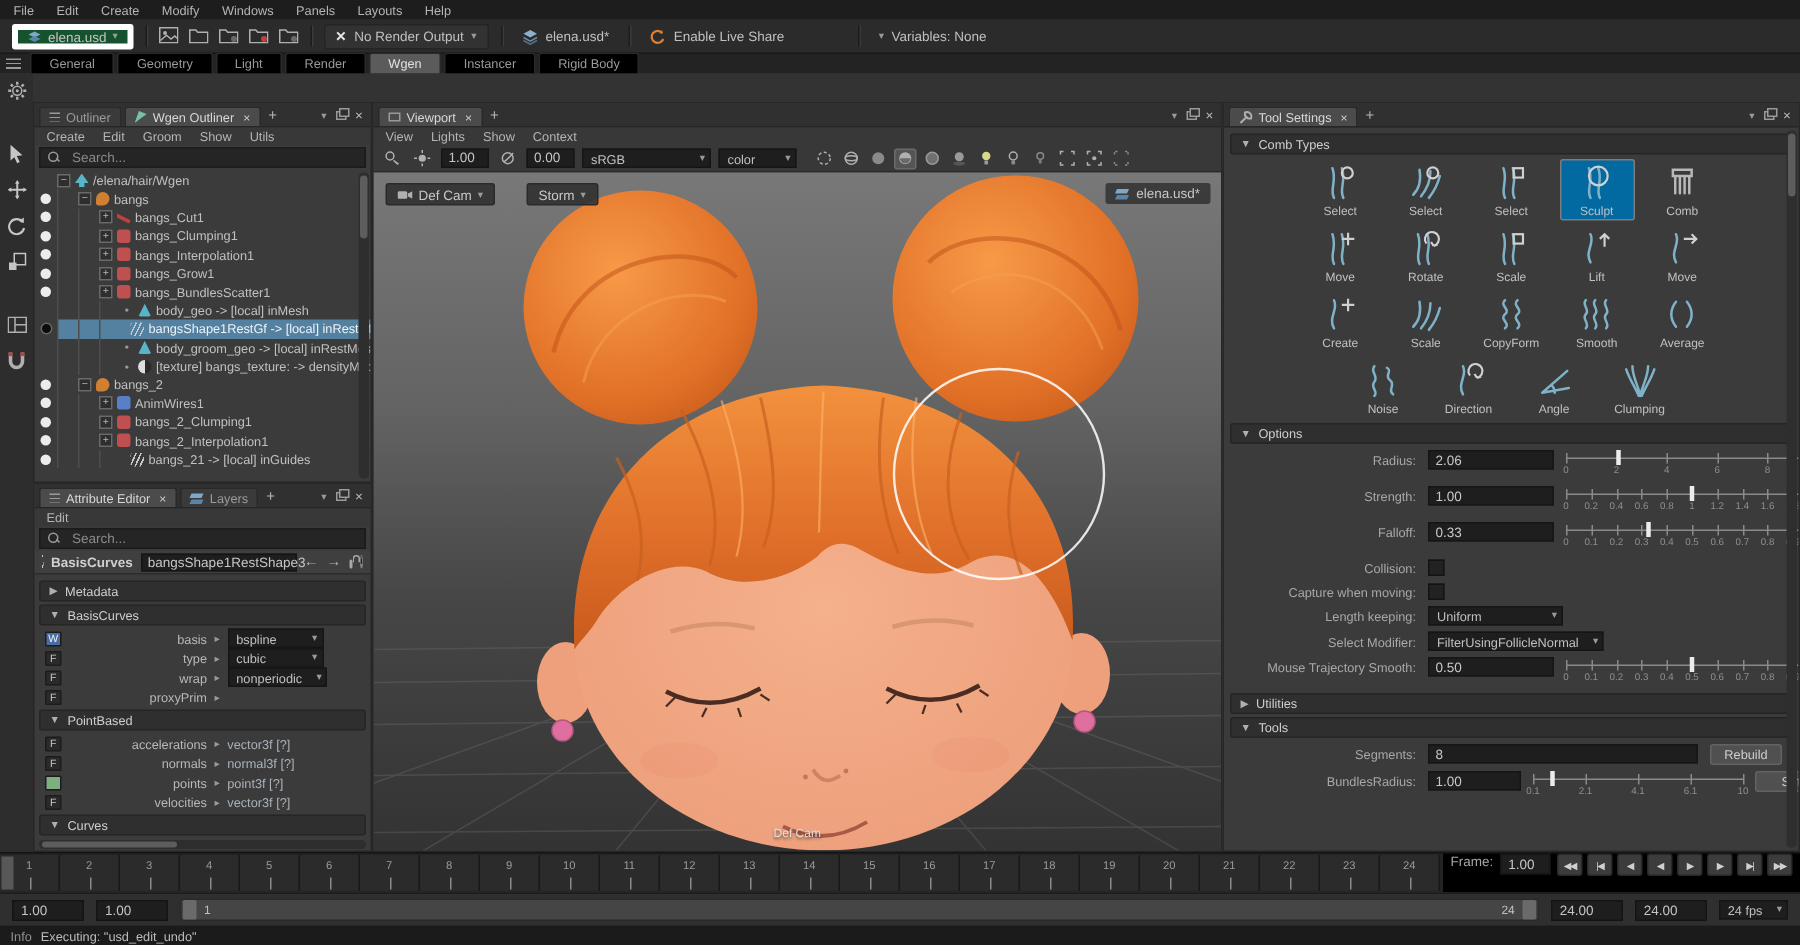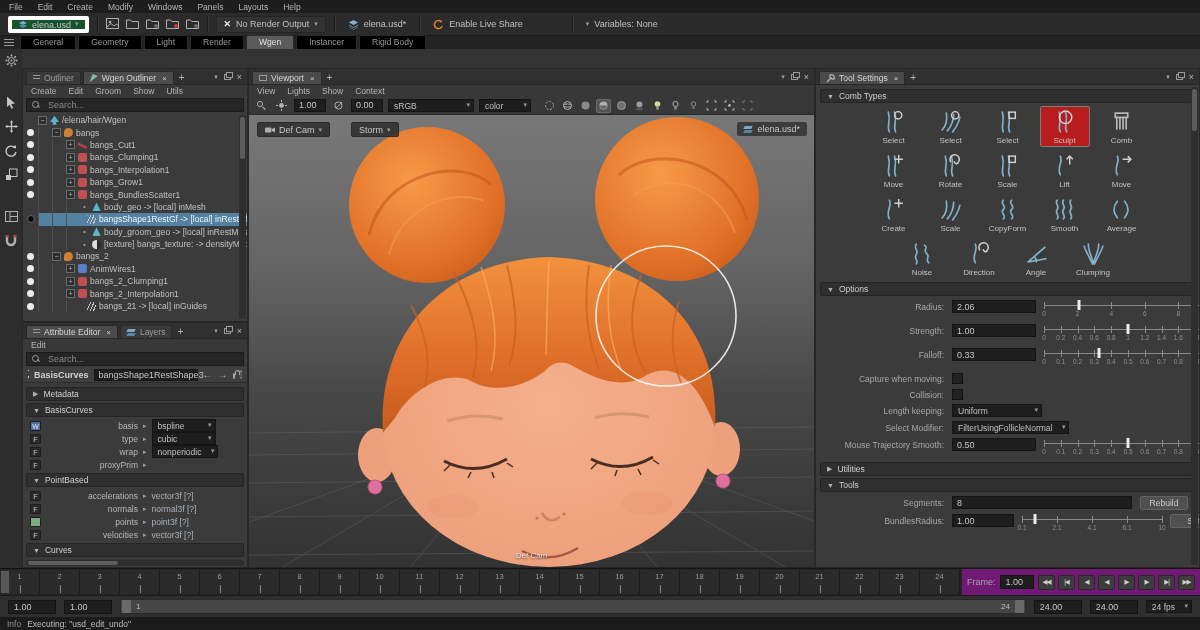--- a/index.html
+++ b/index.html
@@ -104,41 +104,41 @@
   .cam-label{position:absolute;left:0;right:0;bottom:7px;text-align:center;color:#e0e0e0;font-size:8px;text-shadow:0 1px 2px rgba(0,0,0,.6)}
   .stack-ic{width:9px;height:7px;position:relative}
   .stack-ic::before,.stack-ic::after{content:'';position:absolute;left:0;width:8px;height:3px;background:#7fa8c8;transform:skewX(-25deg)}
   .stack-ic::after{top:4px;background:#5a85a8}
 
   
   #ts-body{flex:1;overflow:hidden;position:relative;padding:2px 4px}
   .ctx-label{color:#a8a8a8;font-size:8.5px;padding:3px 4px;flex:none}
   .tool-row{display:flex;justify-content:center;gap:7px;margin:3px 0}
   .tool-btn{width:50px;display:flex;flex-direction:column;align-items:center;gap:0;padding:2px 0 1px;border:1px solid transparent;border-radius:2px}
-  .tool-btn.active{background:#b91c1c;border-color:#7d7d7d}
+  .tool-btn.active{background:#0369a1;border-color:#7d7d7d}
   .tool-btn .tl{font-size:8px;color:#c0c0c0}
   .opt-row{display:flex;align-items:flex-start;gap:8px;margin:4px 0;padding-left:4px}
   .opt-label{width:120px;text-align:right;color:#a8a8a8;font-size:8.5px;padding-top:2px;flex:none}
   .opt-field{width:84px;height:13px;background:#1e1e1e;border:1px solid #151515;color:#c8c8c8;padding:0 4px;line-height:12px;flex:none}
   .cbox{width:11px;height:11px;background:#222;border:1px solid #131313;margin-top:1px}
   .slider{position:relative;width:168px;height:20px;flex:none}
   .sl-line{position:absolute;left:0;right:0;top:5px;height:1px;background:#8a8a8a}
   .sl-tick{position:absolute;top:2px;width:1px;height:7px;background:#8a8a8a}
   .sl-lab{position:absolute;top:10px;transform:translateX(-50%);font-size:6.5px;color:#8f8f8f}
   .sl-handle{position:absolute;top:0;width:3px;height:10px;background:#ececec;transform:translateX(-50%)}
   .ts-btn{width:48px;height:14px;background:#505050;border:1px solid #636363;border-radius:2px;color:#cecece;text-align:center;line-height:13px;font-size:8.5px;flex:none}
 
   
   #timeline{position:absolute;left:0;right:0;bottom:35px;height:27px;background:#242424;border-top:1px solid #141414}
   #tl-cells{position:absolute;left:0;top:1px;bottom:1px;width:962px;display:flex}
   .tl-cell{flex:none;width:40px;position:relative;border-right:1px solid #191919;background:#2b2b2b}
   .tl-num{position:absolute;top:2px;left:50%;transform:translateX(-50%);font-size:7.5px;color:#9a9a9a}
   .tl-tick{position:absolute;bottom:1px;left:50%;width:1px;height:8px;background:#8a8a8a}
   .playhead{position:absolute;left:1px;top:1px;bottom:1px;width:8px;background:#606060;opacity:.85}
-  #tl-right{position:absolute;right:0;top:0;bottom:0;left:962px;display:flex;align-items:center;gap:4px;padding:0 5px;background:#701a75}
+  #tl-right{position:absolute;right:0;top:0;bottom:0;left:962px;display:flex;gap:4px;padding:0 5px;background:#000000}
   .pb-btn{width:17px;height:15px;background:#3c3c3c;border:1px solid #282828;border-radius:2px;color:#cfcfcf;font-size:6.5px;display:flex;align-items:center;justify-content:center;letter-spacing:-1px}
   #rangebar{position:absolute;left:0;right:0;bottom:13px;height:22px;background:#2f2f2f;display:flex;align-items:center;gap:8px;padding:0 8px;border-top:1px solid #1c1c1c}
   .rb-field{width:48px;height:14px;background:#1e1e1e;border:1px solid #141414;color:#c5c5c5;padding:0 5px;line-height:13px}
   .rb-track{flex:1;height:15px;background:#454545;border:1px solid #2a2a2a;border-radius:2px;position:relative;display:flex;align-items:center}
   .rb-handle{width:9px;height:13px;background:#6a6a6a;border-radius:1px;margin:0 1px}
   .rb-lab{color:#c0c0c0;font-size:8px;padding:0 4px}
   .rb-lab.end{margin-left:auto}
   #statusbar{position:absolute;left:0;right:0;bottom:0;height:13px;background:#1b1b1b;display:flex;align-items:center;gap:6px;padding:0 7px;font-size:8.5px}
   #statusbar .cat{color:#8f8f8f}
   #statusbar .msg{color:#bdbdbd}
@@ -1102,25 +1102,25 @@
               <span class="sl-tick" style="left: 70%;"></span>
               <span class="sl-lab" style="left: 70%;">0.7</span>
               <span class="sl-tick" style="left: 80%;"></span>
               <span class="sl-lab" style="left: 80%;">0.8</span>
               <span class="sl-tick" style="left: 90%;"></span>
               <span class="sl-lab" style="left: 90%;">0.9</span>
               <span class="sl-handle" style="left: 33%;"></span>
             </div>
           </div>
           <div class="opt-row">
-            <span class="opt-label">Capture when moving:</span>
+            <span class="opt-label">Collision:</span>
             <span class="cbox"></span>
           </div>
           <div class="opt-row">
-            <span class="opt-label">Collision:</span>
+            <span class="opt-label">Capture when moving:</span>
             <span class="cbox"></span>
           </div>
           <div class="opt-row">
             <span class="opt-label">Length keeping:</span>
             <span class="dd" style="min-width: 90px;">Uniform</span>
           </div>
           <div class="opt-row">
             <span class="opt-label">Select Modifier:</span>
             <span class="dd" style="min-width: 90px;">FilterUsingFollicleNormal</span>
           </div>

